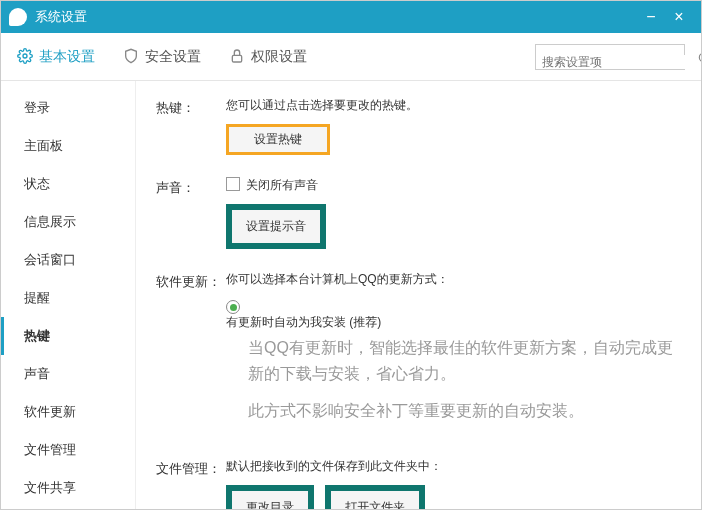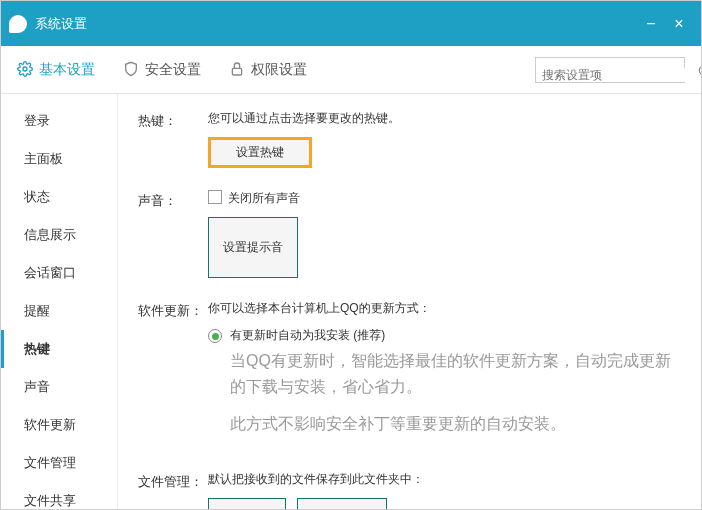--- a/index.html
+++ b/index.html
@@ -1,41 +1,41 @@
 <!DOCTYPE html>
 <html><head>
 <meta charset="utf-8">
 <style>
 * { margin: 0; padding: 0; box-sizing: border-box; font-family: "Microsoft YaHei", sans-serif; }
 body { width: 702px; height: 510px; background: #fff; border: 1px solid #ccc; overflow: hidden; }
-.titlebar { height: 45px; background: #1e9fc4; display: flex; align-items: center; padding: 0 8px; color: #fff; }
+.titlebar { height: 32px; background: #1e9fc4; display: flex; align-items: center; padding: 0 8px; color: #fff; }
 .titlebar .logo { width: 18px; height: 18px; background: #fff; border-radius: 50% 50% 50% 10%; margin-right: 8px; position: relative; }
 .titlebar .title { flex: 1; font-size: 13px; }
 .titlebar .win-btn { width: 28px; text-align: center; font-size: 16px; cursor: pointer; }
 .tabs-row { height: 48px; display: flex; align-items: center; padding: 0 16px; border-bottom: 1px solid #e5e5e5; }
 .tab { display: flex; margin-right: 28px; font-size: 14px; color: #555; cursor: pointer; }
 .tab.active { color: #1e9fc4; }
 .tab .ticon { margin-right: 6px; display: inline-flex; }
 .search-box { margin-left: auto; width: 150px; height: 26px; border: 1px solid #ccc; display: flex; align-items: flex-end; padding: 0 6px; }
 .search-box input { flex: 1; border: none; outline: none; font-size: 12px; }
 .search-box .sicon { color: #888; }
 .body-area { display: flex; height: calc(100% - 80px); }
-.sidebar { width: 117px; border-right: 1px solid #eee; padding-top: 8px; overflow: hidden; }
+.sidebar { width: 135px; border-right: 1px solid #eee; padding-top: 8px; overflow: hidden; }
 .side-item { padding: 10px 20px; font-size: 13px; color: #333; cursor: pointer; border-left: 3px solid transparent; }
 .side-item.active { font-weight: bold; border-left-color: #1e9fc4; }
 .content { flex: 1; padding: 16px 20px 0 20px; overflow: hidden; font-size: 12px; color: #333; }
 .section { display: flex; margin-bottom: 22px; }
 .sec-label { width: 70px; color: #333; font-size: 13px; padding-top: 2px; }
 .sec-body { flex: 1; }
 .desc { margin-bottom: 10px; color: #333; }
-.btn { display: inline-block; padding: 21px 14px; border: 1px solid #0f766e; background: #f5f5f5; font-size: 12px; cursor: pointer; margin-right: 8px; }
+.btn { display: inline-block; padding: 8px 14px; border: 6px solid #0f766e; background: #f5f5f5; font-size: 12px; cursor: pointer; margin-right: 8px; }
 .btn.highlight { border: 3px solid #f5a623; padding: 4px 25px; }
 .cb-row { display: flex; margin-bottom: 10px; }
 .cb { width: 14px; height: 14px; border: 1px solid #999; margin-right: 6px; display: inline-flex; align-items: center; justify-content: center; }
-.radio-row { display: flex; align-items: flex-start; margin-bottom: 4px; }
+.radio-row { display: flex; align-items: flex-start; margin-bottom: 4px; flex-direction: column; }
 .radio { width: 14px; height: 14px; border: 1px solid #888; border-radius: 50%; margin-right: 8px; margin-top: 2px; display: inline-flex; align-items: center; justify-content: center; }
 .radio.on::after { content: ""; width: 7px; height: 7px; background: #4caf50; border-radius: 50%; }
 .sub-desc { color: #999; font-size: 16px; margin: 2px 0 12px 22px; line-height: 1.6; }
 .path-input { width: 390px; height: 26px; border: 1px solid #bbb; padding: 0 6px; font-size: 12px; margin-bottom: 10px; }
 </style>
 </head>
 <body>
 
 <div class="titlebar">
   <div class="logo"></div>

